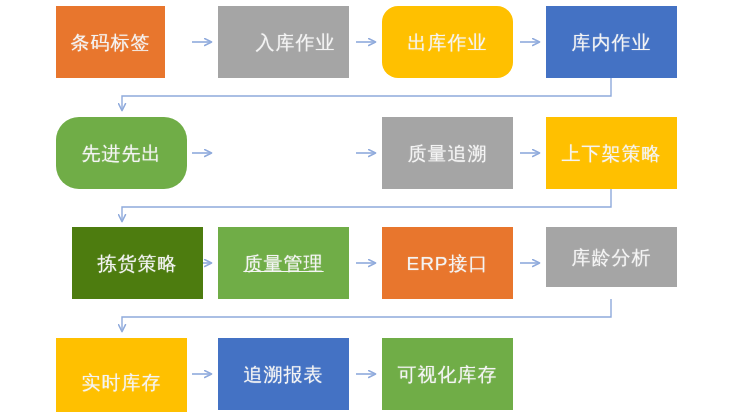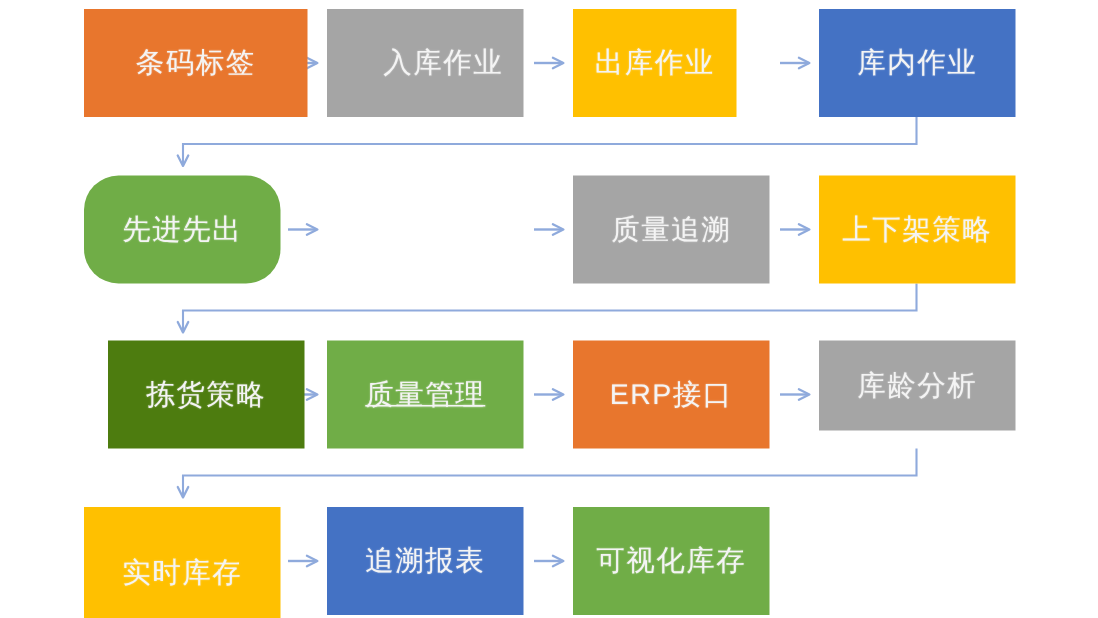--- a/index.html
+++ b/index.html
@@ -99,27 +99,27 @@
     <g>
       <path d="M611,189 L611,207 L122,207 L122,221" fill="none" stroke="#8FAADC" stroke-width="1.4" marker-end="url(#ah)"></path>
     </g>
     <g>
       <path d="M611,299 L611,317 L122,317 L122,331" fill="none" stroke="#8FAADC" stroke-width="1.4" marker-end="url(#ah)"></path>
     </g>
   </svg>
 
   <div class="row-wrap">
 
-    <div class="node" style="left:56px; top:6px; width:149px; height:72px; background:#E8762D;">
+    <div class="node" style="left:56px; top:6px; width:109px; height:72px; background:#E8762D;">
       <span class="node-label">条码标签</span>
     </div>
     <div class="node" style="left:218px; top:6px; width:131px; height:72px; background:#A5A5A5;padding-left:24px;">
       <span class="node-label">入库作业</span>
     </div>
-    <div class="node" style="left:382px; top:6px; width:109px; height:72px; background:#FFC000;">
+    <div class="node" style="left:382px; top:6px; width:131px; height:72px; background:#FFC000;border-radius:16px;">
       <span class="node-label">出库作业</span>
     </div>
     <div class="node" style="left:546px; top:6px; width:131px; height:72px; background:#4472C4;">
       <span class="node-label">库内作业</span>
     </div>
 
     <div class="node" style="left:56px; top:117px; width:131px; height:72px; background:#70AD47;border-radius:23px;">
       <span class="node-label">先进先出</span>
     </div>
     <div class="node" style="left:382px; top:117px; width:131px; height:72px; background:#A5A5A5;">

